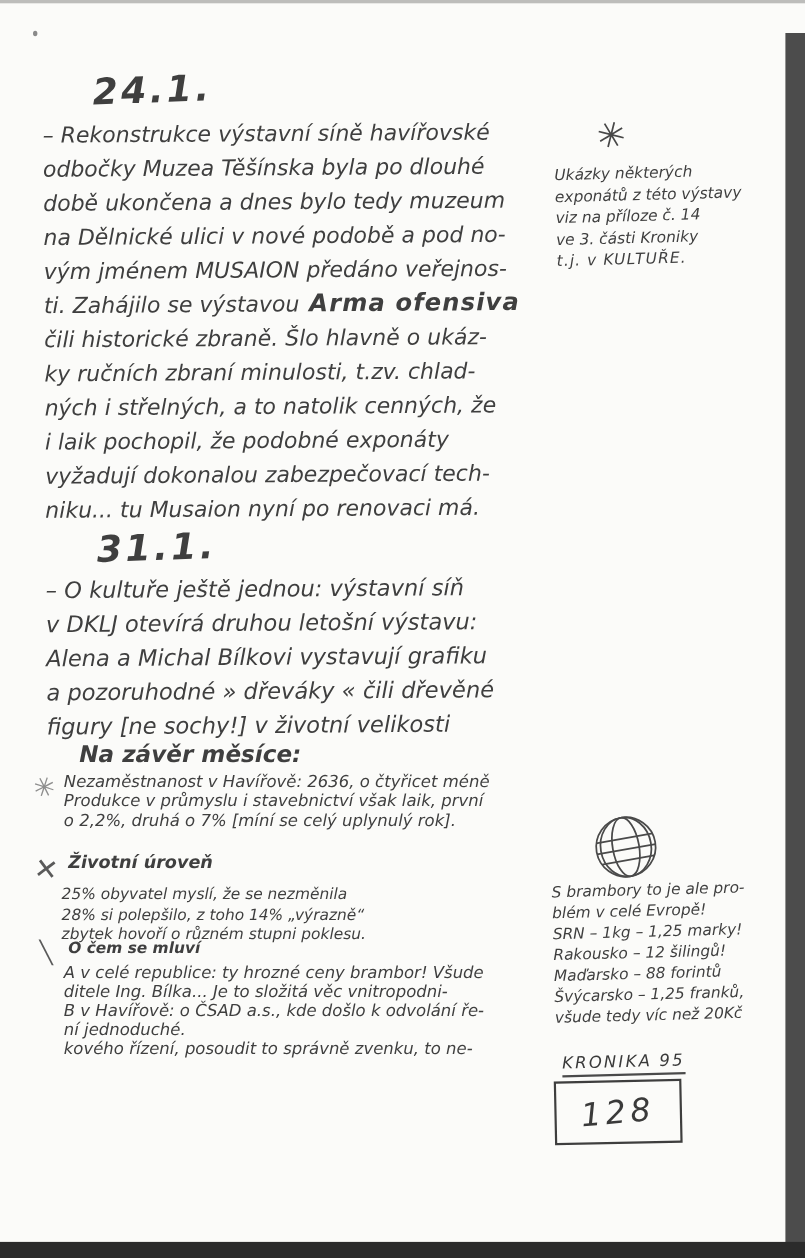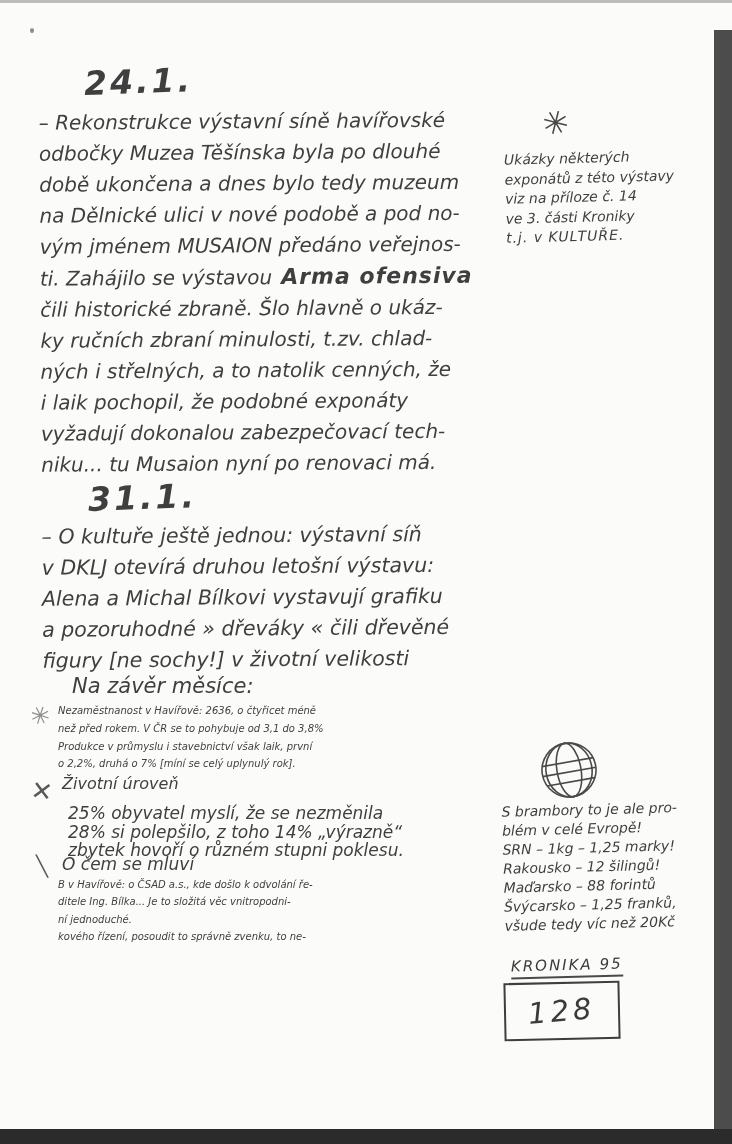--- a/index.html
+++ b/index.html
@@ -13,25 +13,25 @@
   .line{ white-space:nowrap; }
 
   
   .top-edge{ left:0; top:0; width:732px; height:3px; background:#bdbdbb; }
   .right-strip{ left:714px; top:30px; width:18px; height:1114px; background:#4c4c4c; }
   .bottom-bar{ left:0; top:1129px; width:732px; height:15px; background:#2b2b2b; }
   .speck{ left:30px; top:28px; width:4px; height:5px; background:#8a8a8a; border-radius:50%; }
 
   
   .date-head{ font-size:33px; font-weight:600; letter-spacing:3px; transform:rotate(-2deg); }
-  .sub-head{ font-weight:400; }
+  .sub-head{ font-weight:700; }
 
   
   .p-main{ font-size:20px; line-height:31px; width:490px; transform:rotate(-0.4deg); }
-  .p-small{ font-size:10px; width:470px; }
+  .p-small{ font-size:15px; width:470px; }
   .title-bold{ font-size:22px; font-weight:700; margin-left:9px; letter-spacing:1px; }
 
   
   .note{ font-size:14px; line-height:19.6px; width:215px; transform:rotate(-1.5deg); }
   .margin-star{ font-size:32px; color:#474747; transform:rotate(14deg); }
   .marker{ color:#8e8e8e; }
 
   .kronika{ font-size:15px; letter-spacing:2px; font-weight:500; color:#3a3a3a;
             border-bottom:2px solid #4a4a4a; padding-bottom:2px; transform:rotate(-1.5deg);}
   .page-box{ width:112px; height:54px; border:2px solid #3e3e3e; transform:rotate(-1.2deg);
@@ -76,38 +76,38 @@
     <div class="line">Alena a Michal Bílkovi vystavují grafiku</div>
     <div class="line">a pozoruhodné » dřeváky « čili dřevěné</div>
     <div class="line">figury [ne sochy!] v životní velikosti</div>
   </div>
 
   <div class="abs hand sub-head" style="left:72px; top:674px; font-size:21px;">Na závěr měsíce:</div>
 
   <div class="abs hand marker" style="left:30px; top:702px; font-size:24px; transform:rotate(18deg);">✳</div>
   <div class="abs hand p-small" style="left:58px; top:702px; line-height:17.8px;">
     <div class="line">Nezaměstnanost v Havířově: 2636, o čtyřicet méně</div>
-    <div class="line">než před rokem. V ČR se to pohybuje od 3,1 do 3,8%</div>
     <div class="line">Produkce v průmyslu i stavebnictví však laik, první</div>
     <div class="line">o 2,2%, druhá o 7% [míní se celý uplynulý rok].</div>
   </div>
 
   <div class="abs hand" style="left:31px; top:776px; font-size:26px; color:#5a5a5a; transform:rotate(8deg);">✕</div>
   <div class="abs hand sub-head" style="left:62px; top:774px; font-size:16px;">Životní úroveň</div>
-  <div class="abs hand p-small" style="left:68px; top:804px; font-size:17px; line-height:18.6px;">
+  <div class="abs hand p-small" style="left:56px; top:804px; font-size:14px; line-height:18.6px;">
     <div class="line">25% obyvatel myslí, že se nezměnila</div>
     <div class="line">28% si polepšilo, z toho 14% „výrazně“</div>
     <div class="line">zbytek hovoří o různém stupni poklesu.</div>
   </div>
 
   <div class="abs hand" style="left:36px; top:854px; font-size:20px; color:#5a5a5a;">╲</div>
-  <div class="abs hand sub-head" style="left:62px; top:854px; font-size:17px;">O čem se mluví</div>
+  <div class="abs hand sub-head" style="left:62px; top:854px; font-size:14px;">O čem se mluví</div>
   <div class="abs hand p-small" style="left:58px; top:876px; line-height:17.3px;">
+    <div class="line">A v celé republice: ty hrozné ceny brambor! Všude</div>
+    <div class="line">ditele Ing. Bílka... Je to složitá věc vnitropodni-</div>
     <div class="line">B v Havířově: o ČSAD a.s., kde došlo k odvolání ře-</div>
-    <div class="line">ditele Ing. Bílka... Je to složitá věc vnitropodni-</div>
     <div class="line">ní jednoduché.</div>
     <div class="line">kového řízení, posoudit to správně zvenku, to ne-</div>
   </div>
 
   <div class="abs hand margin-star" style="left:542px; top:104px;">✳</div>
 
   <div class="abs hand note" style="left:505px; top:148px;">
     <div class="line">Ukázky některých</div>
     <div class="line">exponátů z této výstavy</div>
     <div class="line">viz na příloze č. 14</div>

